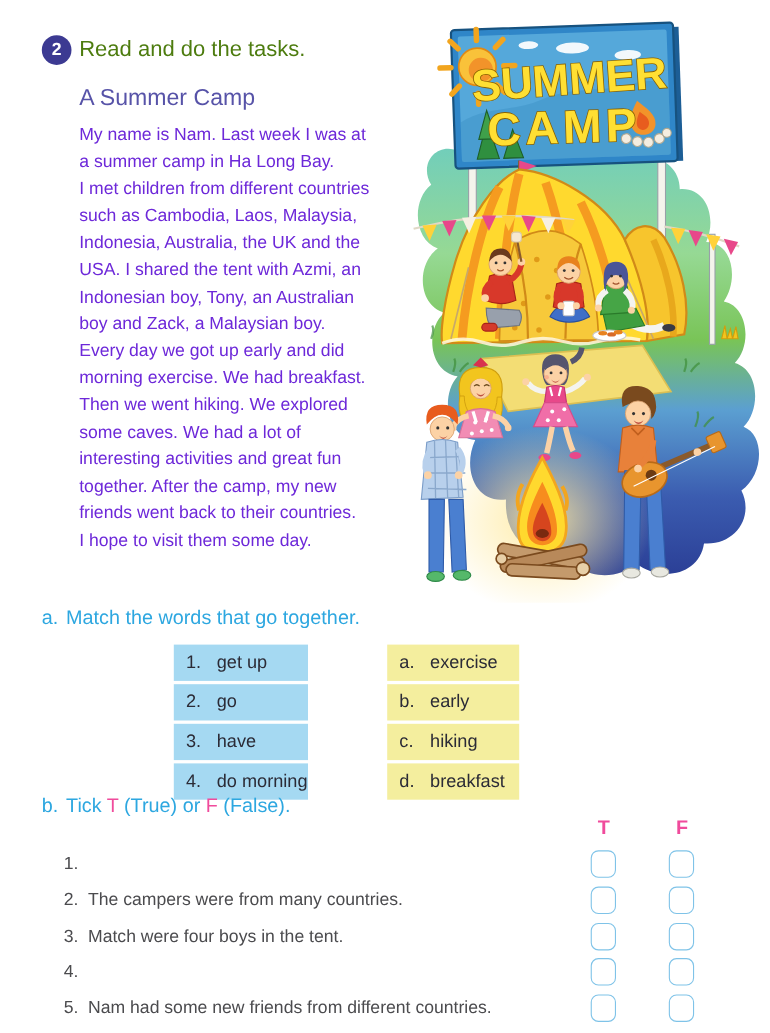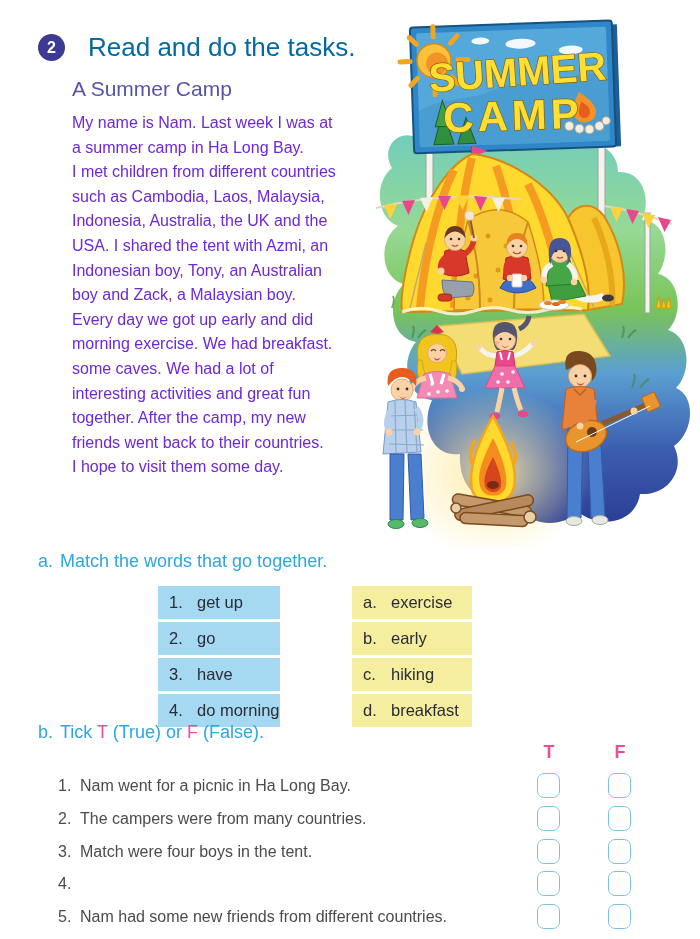--- a/index.html
+++ b/index.html
@@ -2,21 +2,21 @@
 <html><head>
 <meta charset="utf-8">
 <style>
   html,body{margin:0;padding:0;background:#fff;}
   .page{position:relative;width:700px;height:939px;background:#ffffff;overflow:hidden;
         font-family:"Liberation Sans",sans-serif;}
   
   .task-header{position:absolute;left:38px;top:32px;display:flex;align-items:center;}
   .badge{width:27px;height:27px;border-radius:50%;background:#3c3a92;color:#fff;
          font-size:16px;font-weight:700;display:flex;align-items:center;justify-content:center;}
-  .task-title{margin-left:23px;font-size:26px;color:#0369a1;font-weight:500;}
+  .task-title{margin-left:7px;font-size:20px;color:#4d7c0f;font-weight:500;}
   .reading-heading{position:absolute;left:72px;top:77px;margin:0;font-size:21px;
                    color:#5753a8;font-weight:400;}
   
   .passage{position:absolute;left:72px;top:111px;width:306px;font-size:16px;
            line-height:24.6px;color:#6d28d9;font-weight:500;}
   
   .illustration{position:absolute;left:372px;top:8px;width:322px;height:540px;}
   svg text{paint-order:stroke fill;font-family:"Liberation Sans",sans-serif;}
   
   .sec-heading{position:absolute;left:38px;font-size:18px;color:#2da7e0;font-weight:500;}
@@ -60,20 +60,21 @@
     <div class="pline">My name is Nam. Last week I was at</div>
     <div class="pline">a summer camp in Ha Long Bay.</div>
     <div class="pline">I met children from different countries</div>
     <div class="pline">such as Cambodia, Laos, Malaysia,</div>
     <div class="pline">Indonesia, Australia, the UK and the</div>
     <div class="pline">USA. I shared the tent with Azmi, an</div>
     <div class="pline">Indonesian boy, Tony, an Australian</div>
     <div class="pline">boy and Zack, a Malaysian boy.</div>
     <div class="pline">Every day we got up early and did</div>
     <div class="pline">morning exercise. We had breakfast.</div>
+    <div class="pline">Then we went hiking. We explored</div>
     <div class="pline">some caves. We had a lot of</div>
     <div class="pline">interesting activities and great fun</div>
     <div class="pline">together. After the camp, my new</div>
     <div class="pline">friends went back to their countries.</div>
     <div class="pline">I hope to visit them some day.</div>
   </div>
 
   <div class="illustration">
     <svg width="322" height="540" viewBox="0 0 322 540">
       <defs>
@@ -413,21 +414,20 @@
   <div class="sec-heading sec-b">
     <span class="sec-label">b.</span><span><span>Tick </span><span class="pink">T</span><span> (True) or </span><span class="pink">F</span><span> (False).</span></span>
   </div>
 
   <div class="tf-col-header tf-t">T</div>
   <div class="tf-col-header tf-f">F</div>
 
   <div class="statements">
     <div class="statement-row">
       <span class="snum">1.</span>
-      <span class="stext">Nam went for a picnic in Ha Long Bay.</span>
       <span class="checkbox cb-true"></span>
       <span class="checkbox cb-false"></span>
     </div>
     <div class="statement-row">
       <span class="snum">2.</span>
       <span class="stext">The campers were from many countries.</span>
       <span class="checkbox cb-true"></span>
       <span class="checkbox cb-false"></span>
     </div>
     <div class="statement-row">

